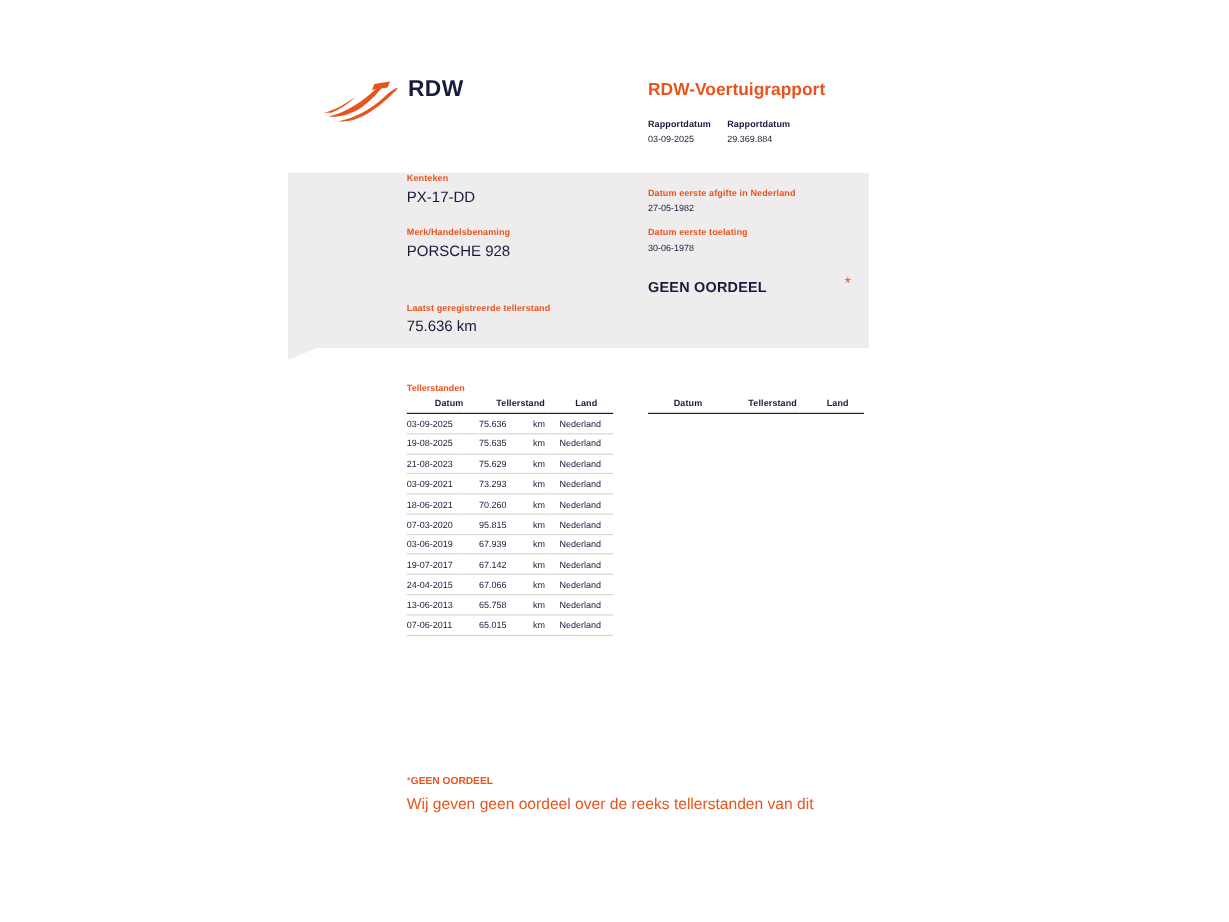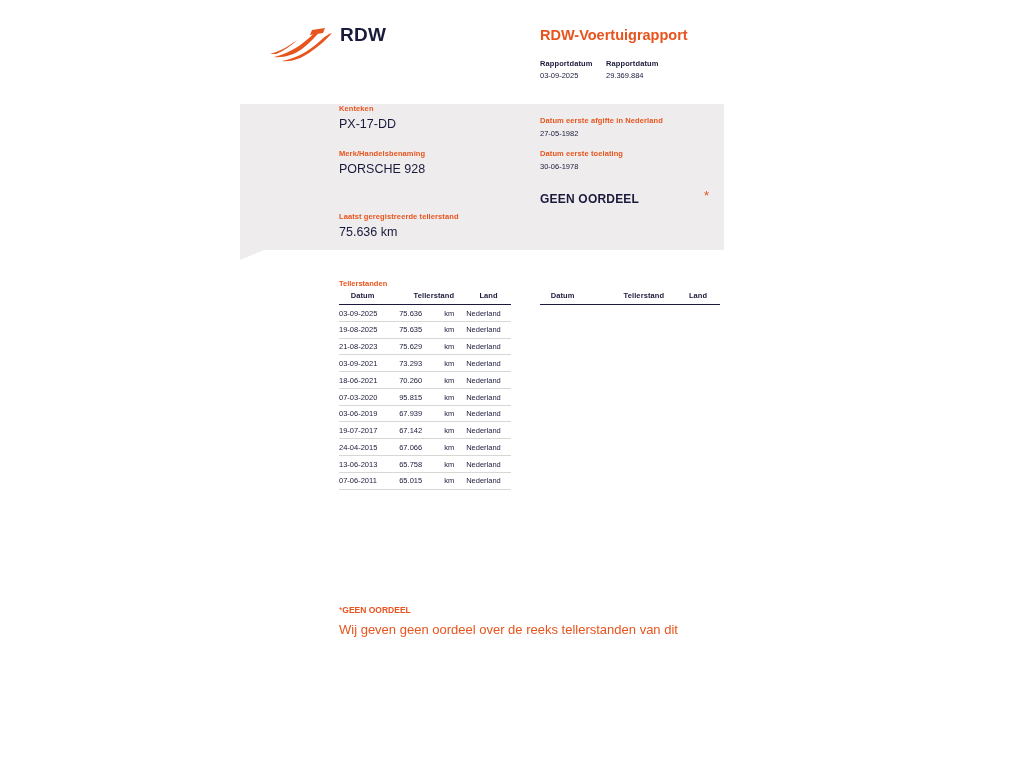--- a/index.html
+++ b/index.html
@@ -10,20 +10,21 @@
     height: 768px;
     background: #ffffff;
     font-family: "Liberation Sans", sans-serif;
   }
   #page {
     position: relative;
     width: 1024px;
     height: 640px;
     overflow: hidden;
     background: #ffffff;
+    margin-top: 40px;
   }
 
   
   .rdw-logo-wrap {
     position: absolute;
     left: 268px;
     top: 24px;
     width: 70px;
     height: 40px;
   }
@@ -143,21 +144,21 @@
     border-collapse: collapse;
     font-size: 7.5px;
     color: #1a1a3c;
   }
   #teller-left { left: 339px; top: 291px; width: 172px; }
   #teller-right { left: 540px; top: 291px; width: 180px; }
   table.teller th {
     font-size: 7.5px;
     font-weight: bold;
     color: #1a1a3c;
-    text-align: center;
+    text-align: right;
     padding: 0 0 4px 0;
     border-bottom: 1px solid #1a1a3c;
     letter-spacing: 0.1px;
   }
   table.teller th.num { text-align: right; padding-right: 2px; }
   table.teller th.land { text-align: center; padding-left: 10px; }
   table.teller td {
     padding: 3.6px 0 3.2px 0;
     border-bottom: 1px solid #d9d6d6;
     white-space: nowrap;

